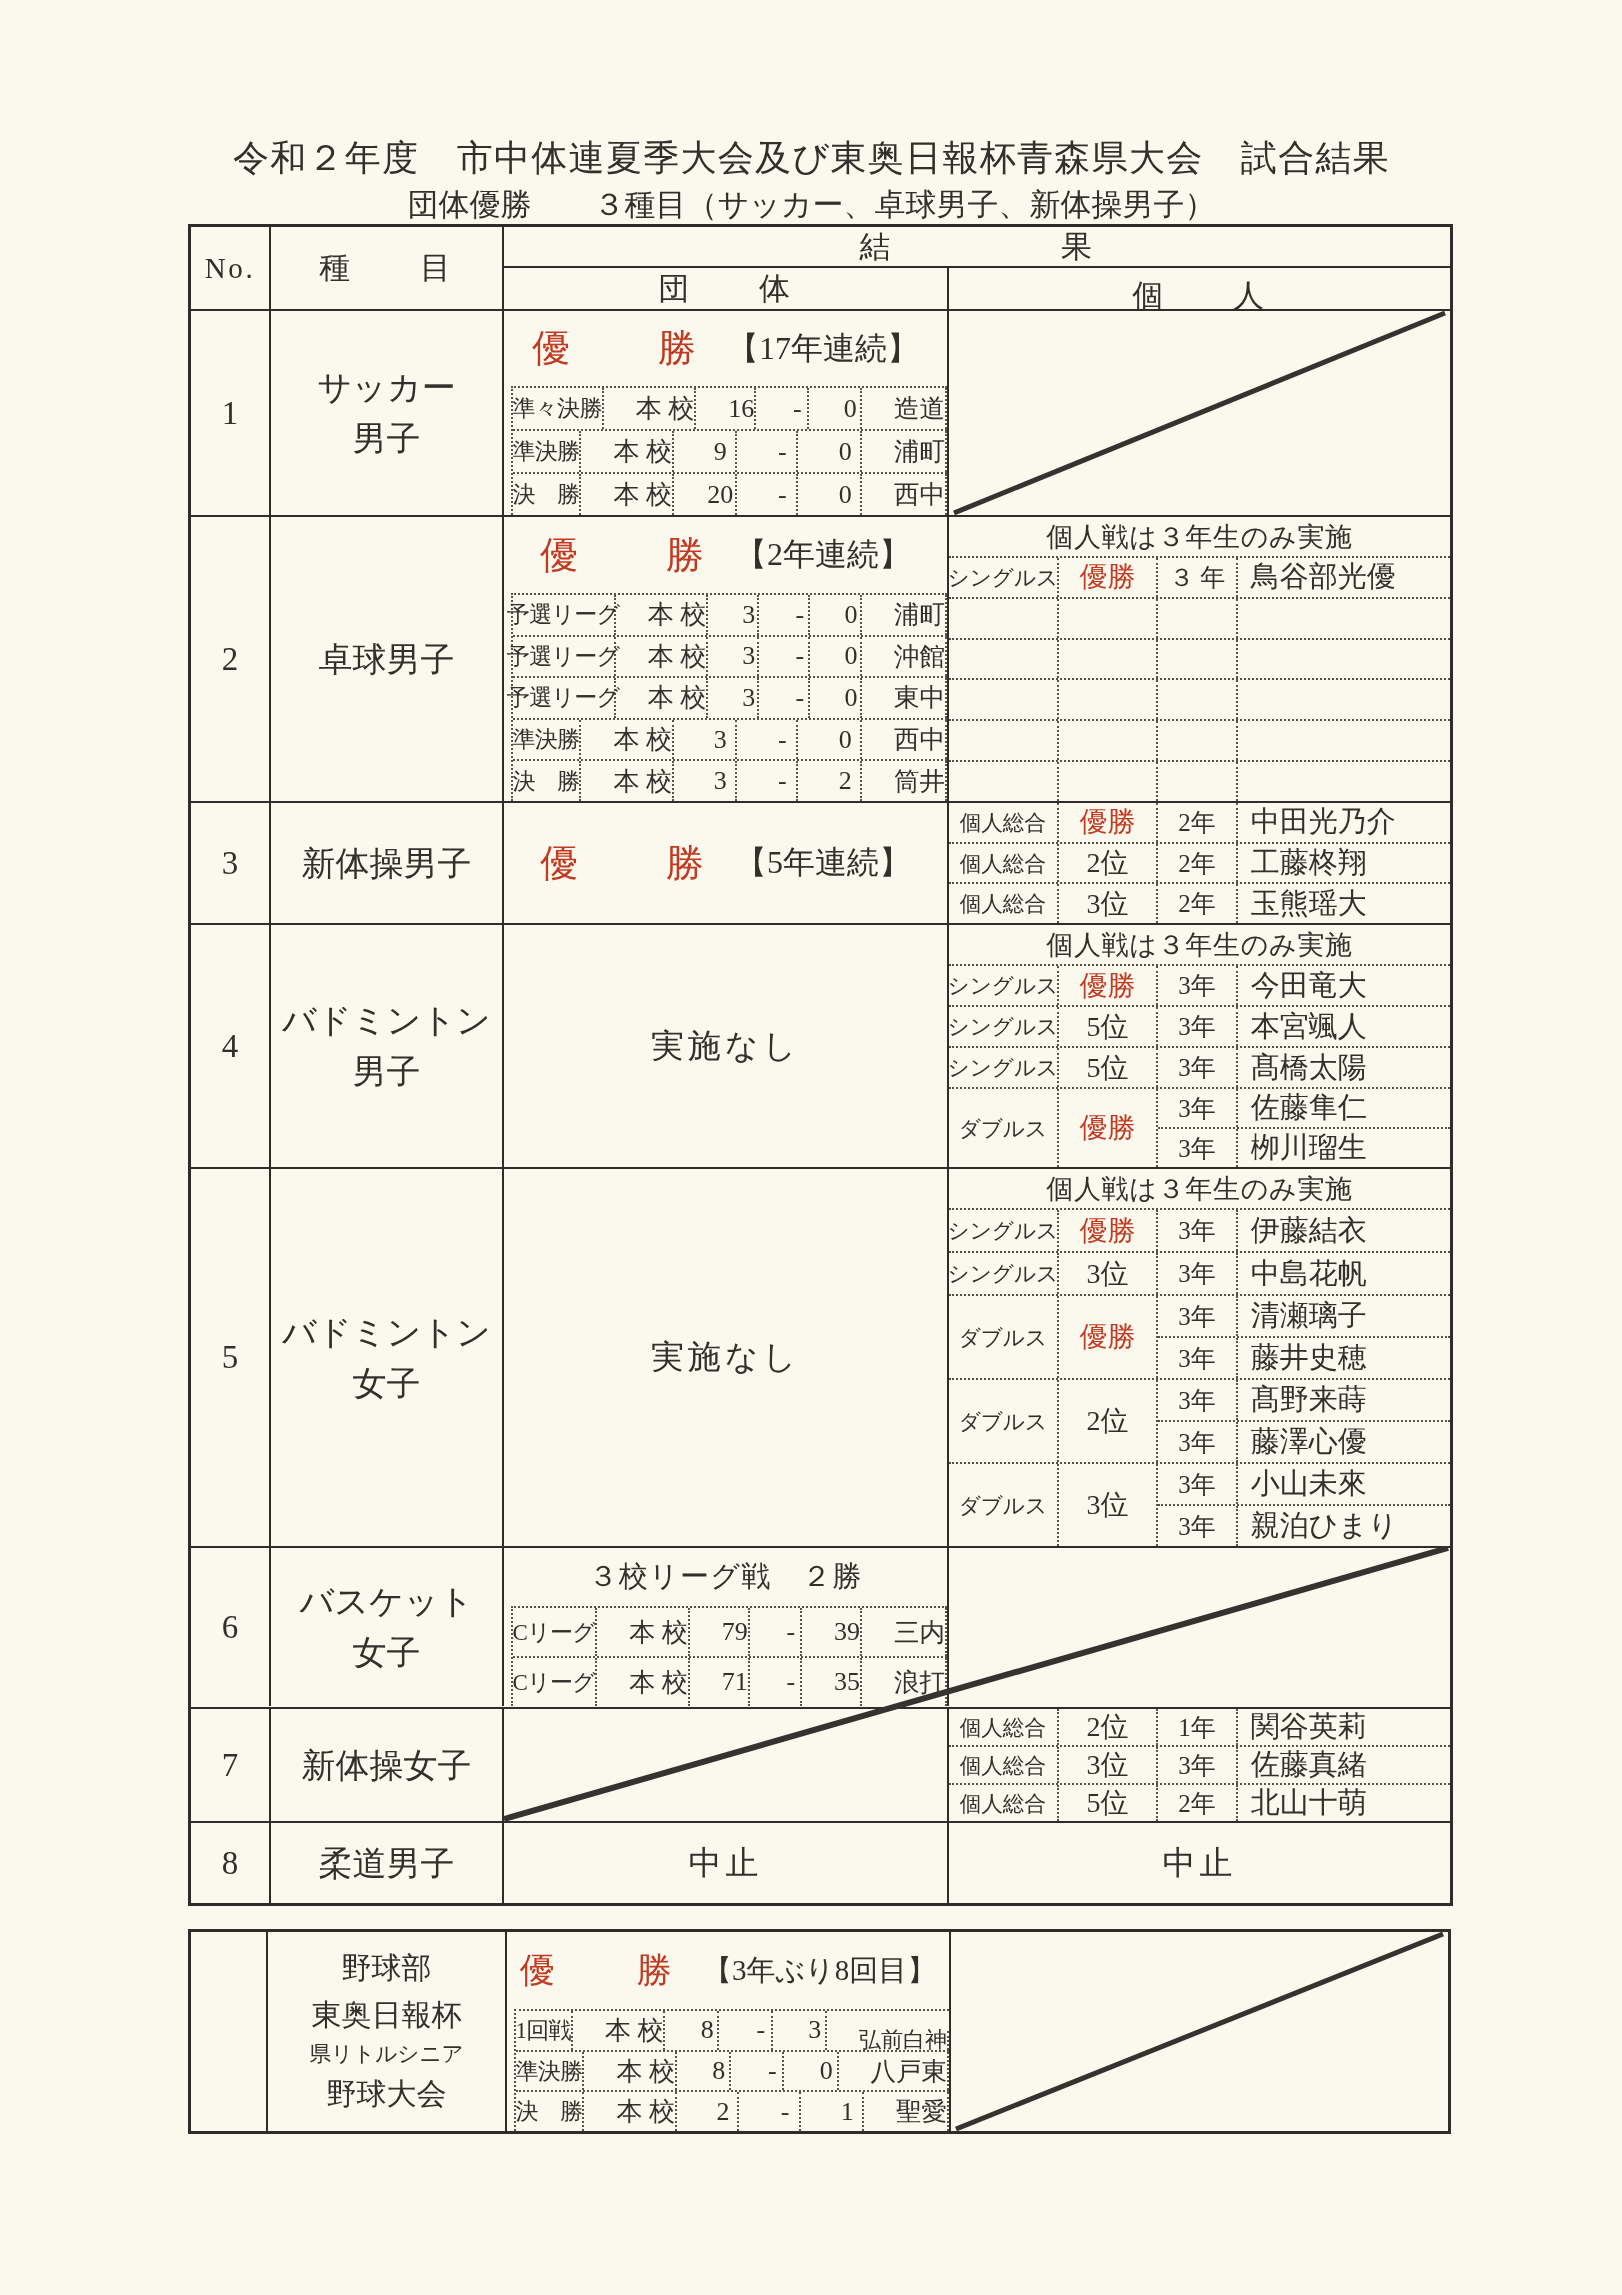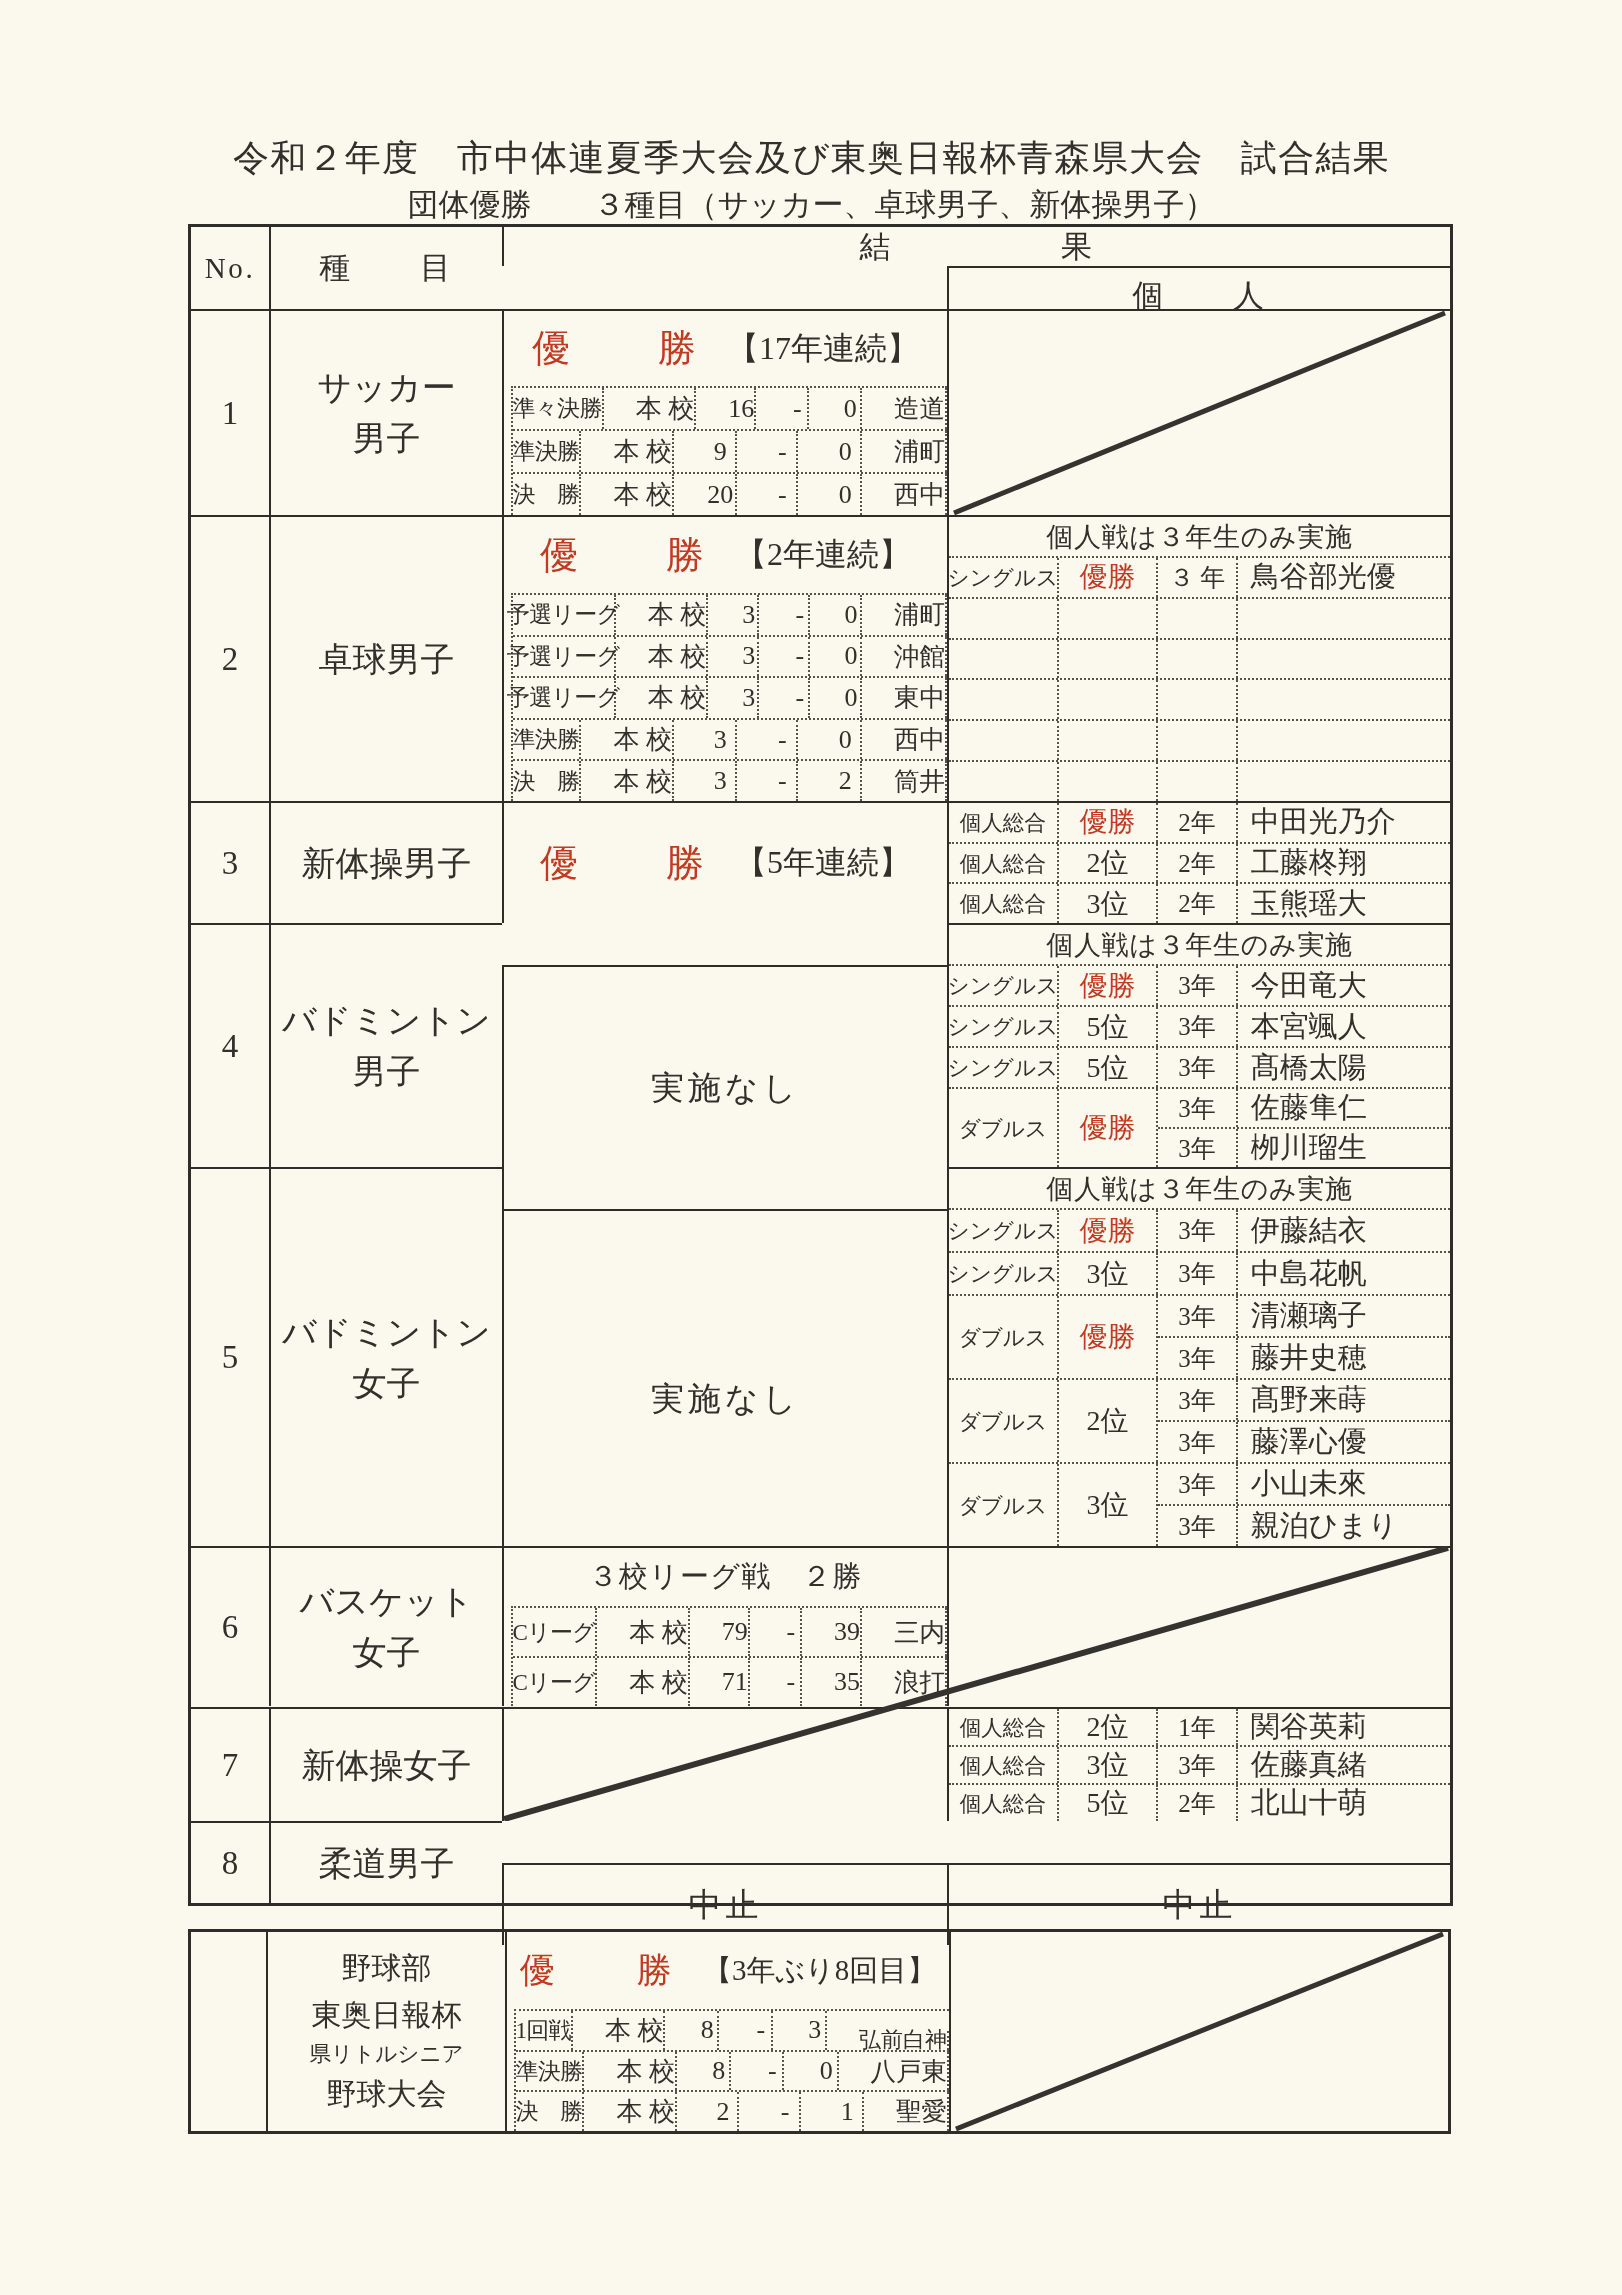--- a/index.html
+++ b/index.html
@@ -39,21 +39,21 @@
   .srow{flex:1;display:flex;min-height:0;gap:32px;}
   .srow + .srow{border-top:2px dotted #57524c;}
   .srow span{display:flex;align-items:center;justify-content:center;
     border-right:2px dotted #57524c;white-space:nowrap;}
   .w-round{width:23.3%;font-size:23px;letter-spacing:-0.7px;}
   .w-school{width:17.2%;}
   .w-a{width:11.6%;}
   .w-d{width:11.3%;}
   .w-b{width:12.0%;}
   .w-opp{flex:1;font-size:25.5px;}
-  .none-text,.cancel-text{font-size:33px;letter-spacing:3.9px;margin-top:42px;}
+  .none-text,.cancel-text{font-size:33px;letter-spacing:3.9px;}
   .ind-block{height:100%;display:flex;flex-direction:column;}
   .ind-note{flex:0 0 39px;display:flex;align-items:center;justify-content:center;
     border-bottom:2px dotted #57524c;font-size:27px;letter-spacing:0.7px;}
   .entries{flex:1;display:flex;flex-direction:column;min-height:0;}
   .entry{display:flex;min-height:0;}
   .entry + .entry{border-top:2px dotted #57524c;}
   .e-cat{width:21.5%;display:flex;align-items:center;justify-content:center;
     border-right:2px dotted #57524c;font-size:21.6px;white-space:nowrap;}
   .e-rank{width:19.5%;display:flex;align-items:center;justify-content:center;
     border-right:2px dotted #57524c;font-size:28px;white-space:nowrap;}
@@ -76,20 +76,21 @@
 <body>
 
 <div class="title">令和２年度　市中体連夏季大会及び東奥日報杯青森県大会　試合結果</div>
 <div class="subtitle">団体優勝　　３種目（サッカー、卓球男子、新体操男子）</div>
 
 <div class="tbl" style="left:188px;top:224px;width:1259px;height:1676px;">
 
   <div class="cell c hdr" style="left:0;top:0;width:78px;height:82px;font-size:29px;">No.</div>
   <div class="cell c hdr bl" style="left:78px;top:0;width:233px;height:82px;">種　　目</div>
   <div class="cell c hdr bl" style="left:311px;top:0;width:948px;height:39px;">結　　　　　果</div>
+  <div class="cell c hdr bl bt3" style="left:311px;top:39px;width:445px;height:43px;">団　　体</div>
   <div class="cell c hdr bl bt3" style="left:756px;top:39px;width:503px;height:58px;">個　　人</div>
 
   <div class="cell c no-cell bt" style="left:0;top:82px;width:78px;height:206px;">1</div>
   <div class="cell event-cell bl bt" style="left:78px;top:82px;width:233px;height:206px;">
     <span>サッカー</span>
     <span>男子</span>
   </div>
   <div class="cell bl bt" style="left:311px;top:82px;width:445px;height:206px;">
     <div class="team-block">
       <div class="champ-line">

